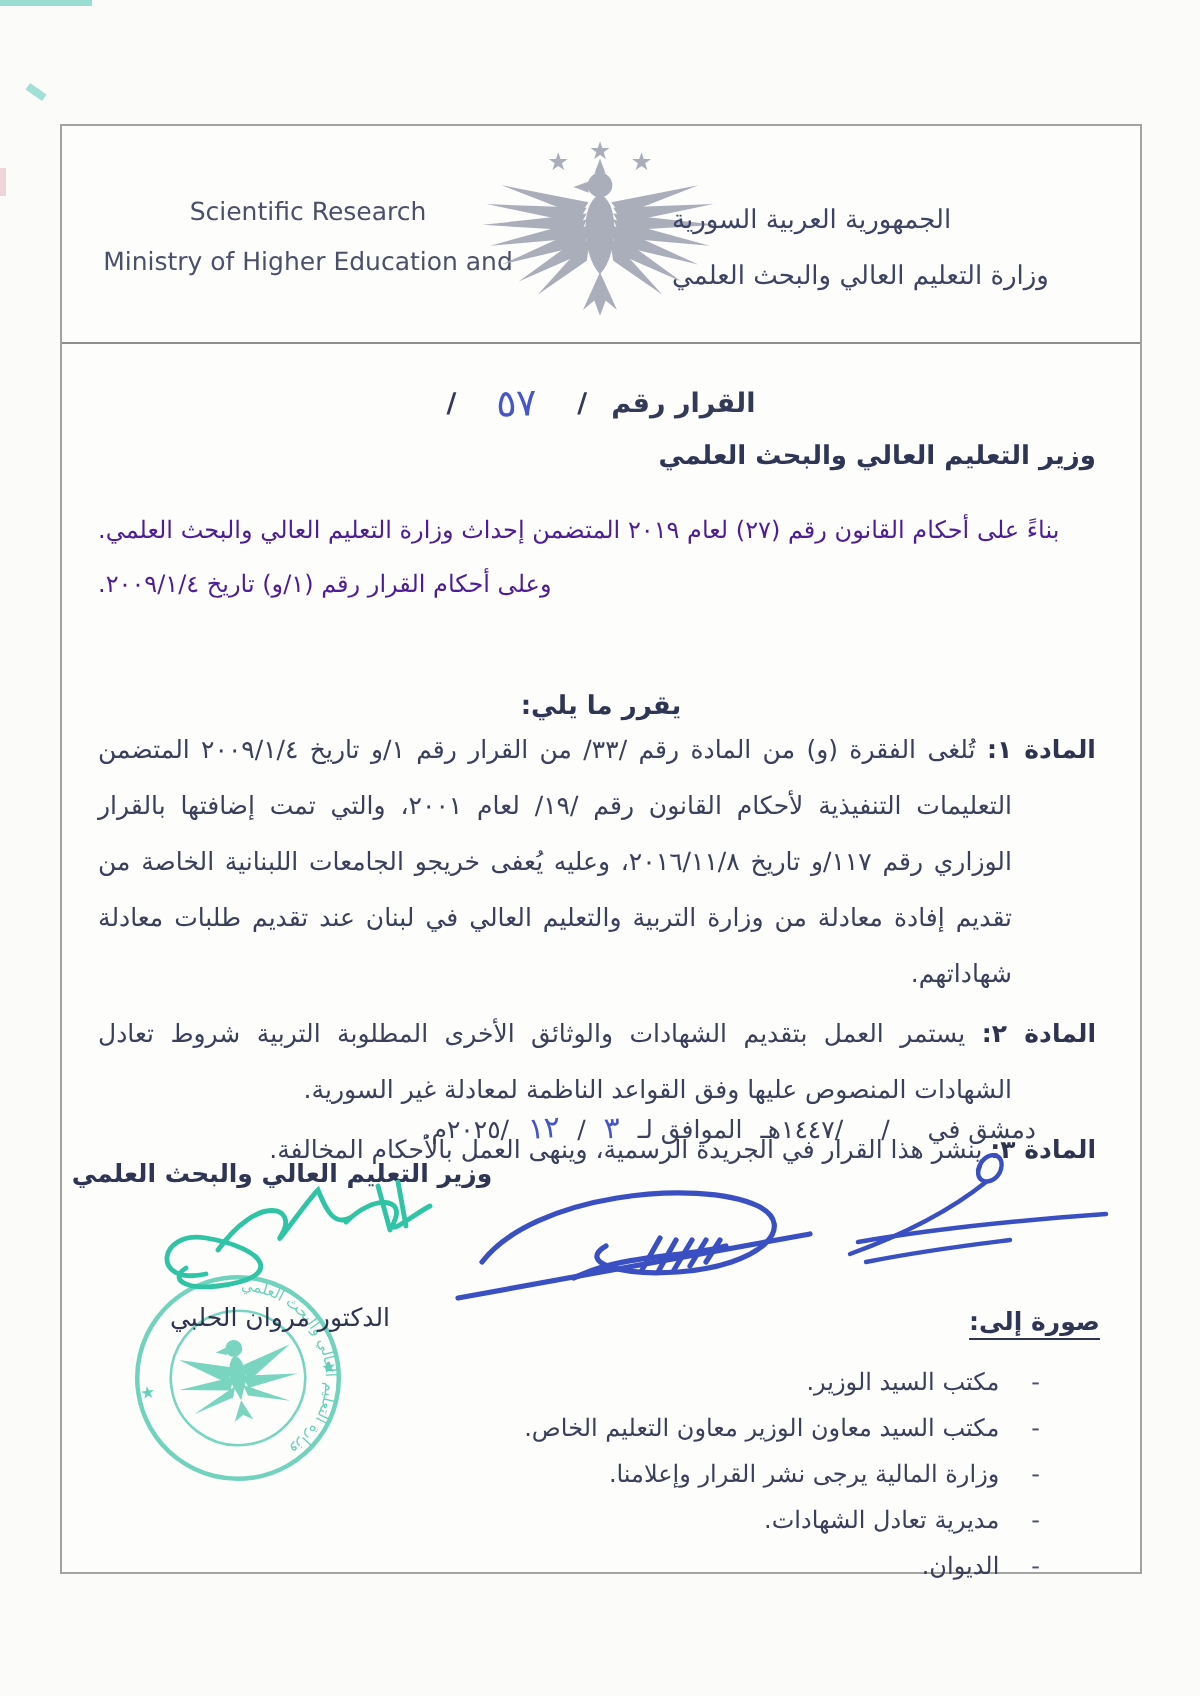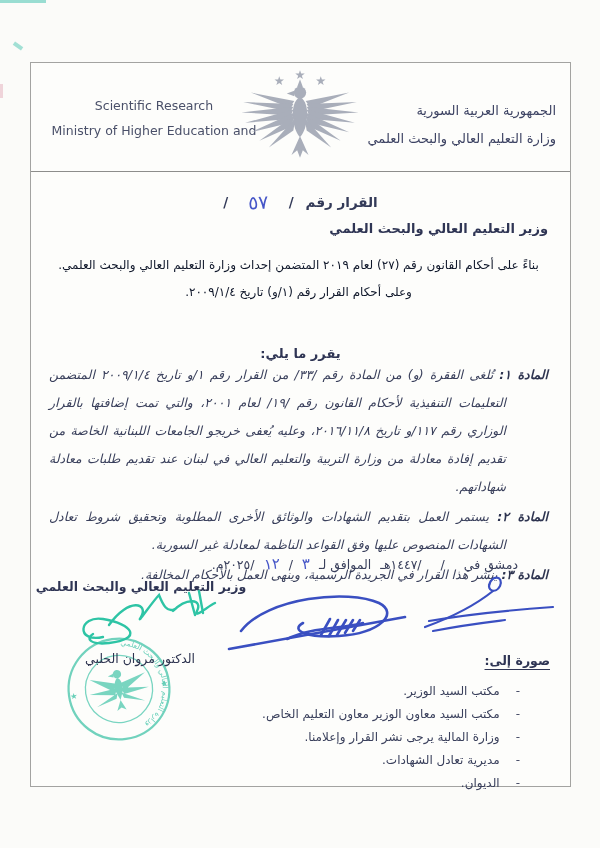--- a/index.html
+++ b/index.html
@@ -14,38 +14,38 @@
   .art-tick{position:absolute;left:13px;top:44px;width:10px;height:4px;background:#49c5b2;opacity:.5;transform:rotate(35deg);}
   .art-pink{position:absolute;left:0;top:84px;width:3px;height:14px;background:#e7bac4;opacity:.6;}
 
   .page-frame{
     position:absolute;left:30px;top:62px;width:539px;height:723px;
     border:1px solid #a3a3a1;background:#fdfdfb;
   }
   
   .hdr-en{position:absolute;left:12px;top:30px;width:222px;text-align:center;
     font-size:12.5px;line-height:25px;color:#4a5069;}
-  .hdr-ar{position:absolute;right:14px;top:34px;width:220px;text-align:right;direction:rtl;
+  .hdr-ar{position:absolute;right:14px;top:34px;width:220px;text-align:left;direction:rtl;
     font-size:13px;line-height:28px;color:#3d4363;font-weight:500;}
   .emblem{position:absolute;left:199px;top:5px;width:140px;height:104px;}
   .hdr-rule{position:absolute;left:0;right:0;top:108px;border-top:1px solid #8d8d8b;}
 
   
   .decree-line{position:absolute;top:128px;left:0;right:0;display:flex;direction:rtl;
     justify-content:center;align-items:center;gap:12px;font-size:13.5px;font-weight:600;color:#333a58;}
   .hand{color:#4656c8;font-weight:400;}
   .hand-number{font-size:19px;display:inline-block;transform:rotate(-3deg);letter-spacing:6px;margin:0 8px;}
   .issuer{position:absolute;top:158px;right:22px;direction:rtl;font-size:13px;font-weight:700;color:#2f3554;}
-  .preamble{position:absolute;top:189px;right:22px;left:18px;direction:rtl;text-align:center;
-    font-size:12px;line-height:27px;color:#0f172a;}
+  .preamble{position:absolute;top:189px;right:22px;left:18px;direction:rtl;text-align:left;
+    font-size:12px;line-height:27px;color:#4c1d95;}
   .resolve{position:absolute;top:271px;left:0;right:0;text-align:center;direction:rtl;
     font-size:13px;font-weight:700;color:#2f3554;margin-top:12px;}
   .articles{position:absolute;top:298px;right:22px;left:18px;direction:rtl;
     font-size:12.5px;line-height:28px;color:#3a405c;}
-  .article{text-align:justify;padding-right:42px;text-indent:-42px;margin:0 0 2px 0;font-style:italic;}
+  .article{text-align:justify;padding-right:42px;text-indent:-42px;margin:0 0 2px 0;}
   .article b{font-weight:700;color:#2e3450;}
   .date-line{position:absolute;top:492px;right:52px;display:flex;direction:rtl;align-items:baseline;
     gap:9px;font-size:12.5px;color:#3a405c;}
   .date-line .pad{margin-left:10px;}
   .hand-date{font-size:15px;display:inline-block;transform:rotate(-5deg);}
 
   
   .sig-title{position:absolute;top:516px;left:0;width:220px;text-align:center;direction:rtl;
     font-size:12.5px;font-weight:700;color:#2f3554;}
   .sig-name{position:absolute;top:588px;left:2px;width:214px;text-align:center;direction:rtl;
@@ -123,21 +123,21 @@
 
     <div class="preamble">
       <div>بناءً على أحكام القانون رقم (٢٧) لعام ٢٠١٩ المتضمن إحداث وزارة التعليم العالي والبحث العلمي.</div>
       <div>وعلى أحكام القرار رقم (١/و) تاريخ ٢٠٠٩/١/٤.</div>
     </div>
 
     <div class="resolve">يقرر ما يلي:</div>
 
     <div class="articles">
       <p class="article"><b>المادة ١:</b> <span>تُلغى الفقرة (و) من المادة رقم /٣٣/ من القرار رقم ١/و تاريخ ٢٠٠٩/١/٤ المتضمن التعليمات التنفيذية لأحكام القانون رقم /١٩/ لعام ٢٠٠١، والتي تمت إضافتها بالقرار الوزاري رقم ١١٧/و تاريخ ٢٠١٦/١١/٨، وعليه يُعفى خريجو الجامعات اللبنانية الخاصة من تقديم إفادة معادلة من وزارة التربية والتعليم العالي في لبنان عند تقديم طلبات معادلة شهاداتهم.</span></p>
-      <p class="article"><b>المادة ٢:</b> <span>يستمر العمل بتقديم الشهادات والوثائق الأخرى المطلوبة وتحقيق شروط تعادل الشهادات المنصوص عليها وفق القواعد الناظمة لمعادلة غير السورية.</span></p>
+      <p class="article"><b>المادة ٢:</b> <span>يستمر العمل بتقديم الشهادات والوثائق الأخرى المطلوبة التربية شروط تعادل الشهادات المنصوص عليها وفق القواعد الناظمة لمعادلة غير السورية.</span></p>
       <p class="article"><b>المادة ٣:</b> <span>ينشر هذا القرار في الجريدة الرسمية، وينهى العمل بالأحكام المخالفة.</span></p>
     </div>
 
     <div class="date-line">
       <span class="pad">دمشق في</span>
       <span class="pad">/</span>
       <span>/١٤٤٧هـ</span>
       <span>الموافق لـ</span>
       <span class="hand hand-date">٣</span>
       <span>/</span>

